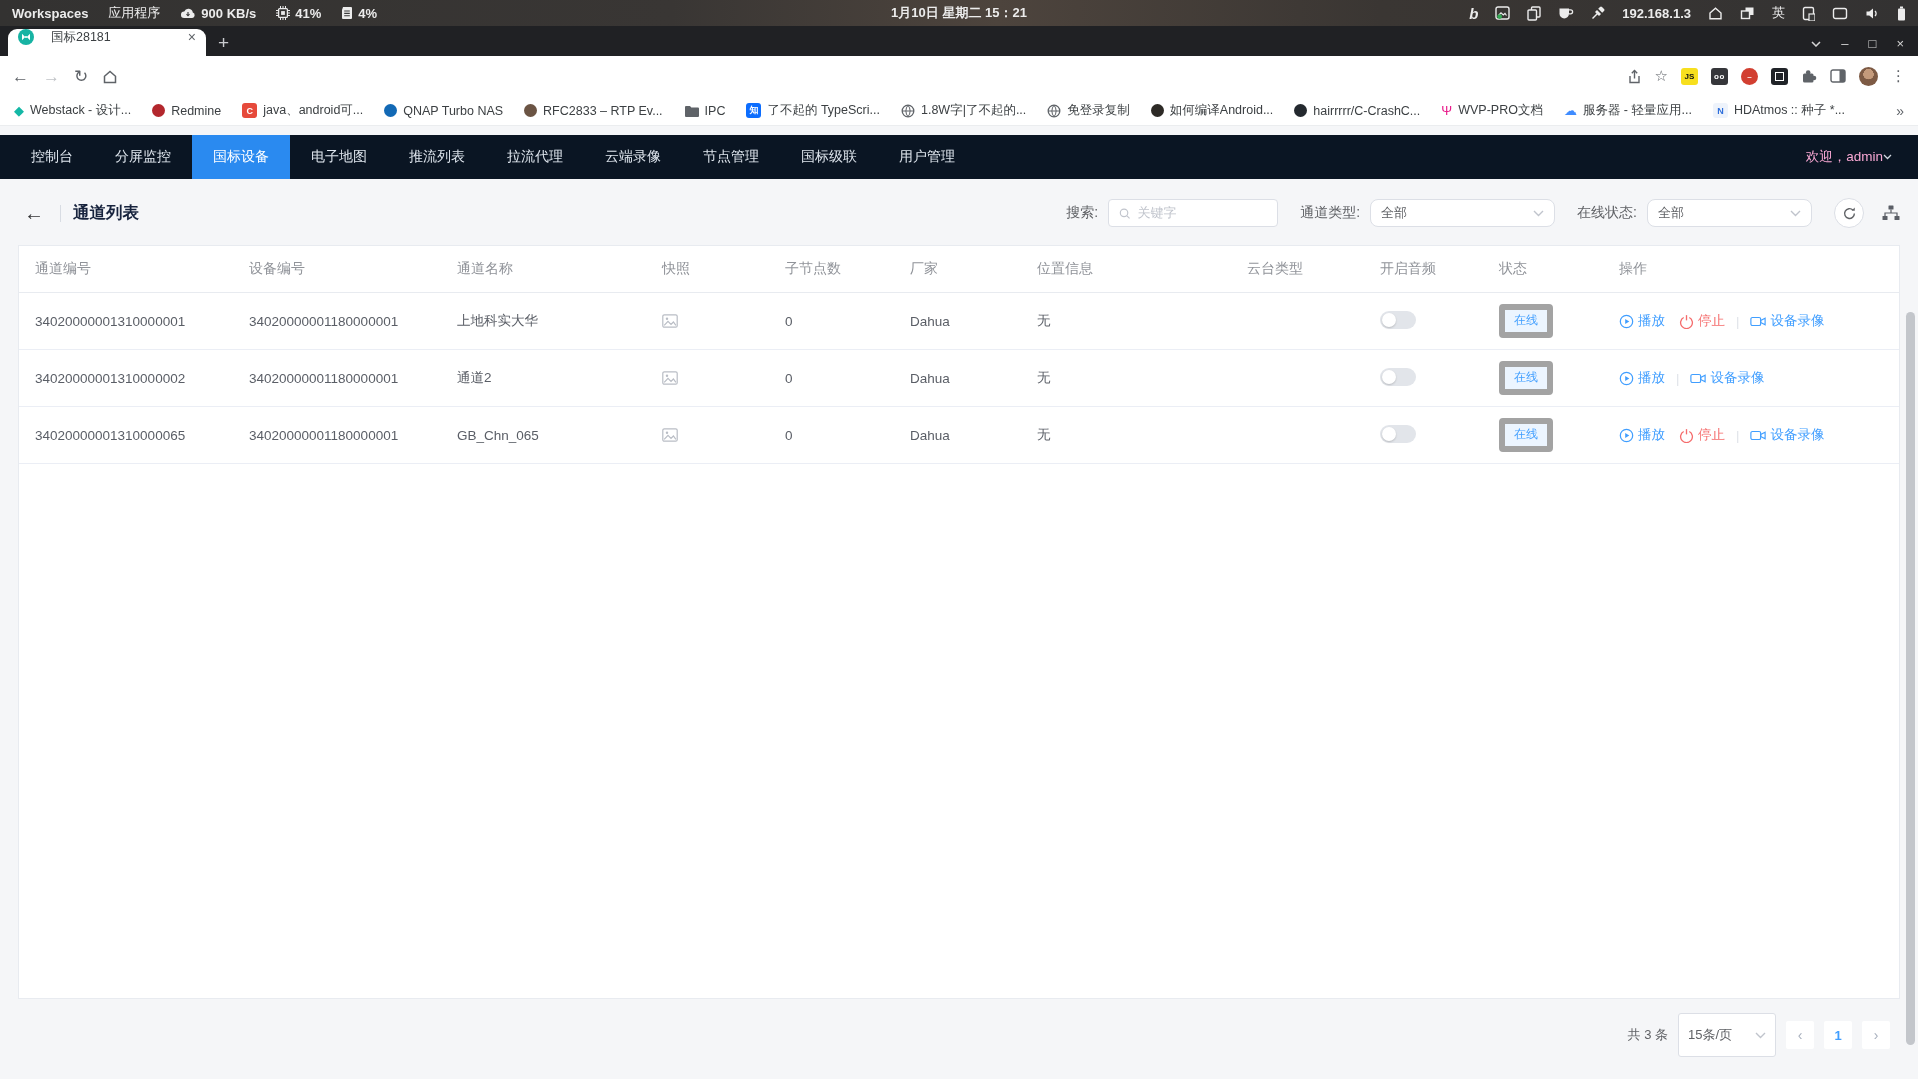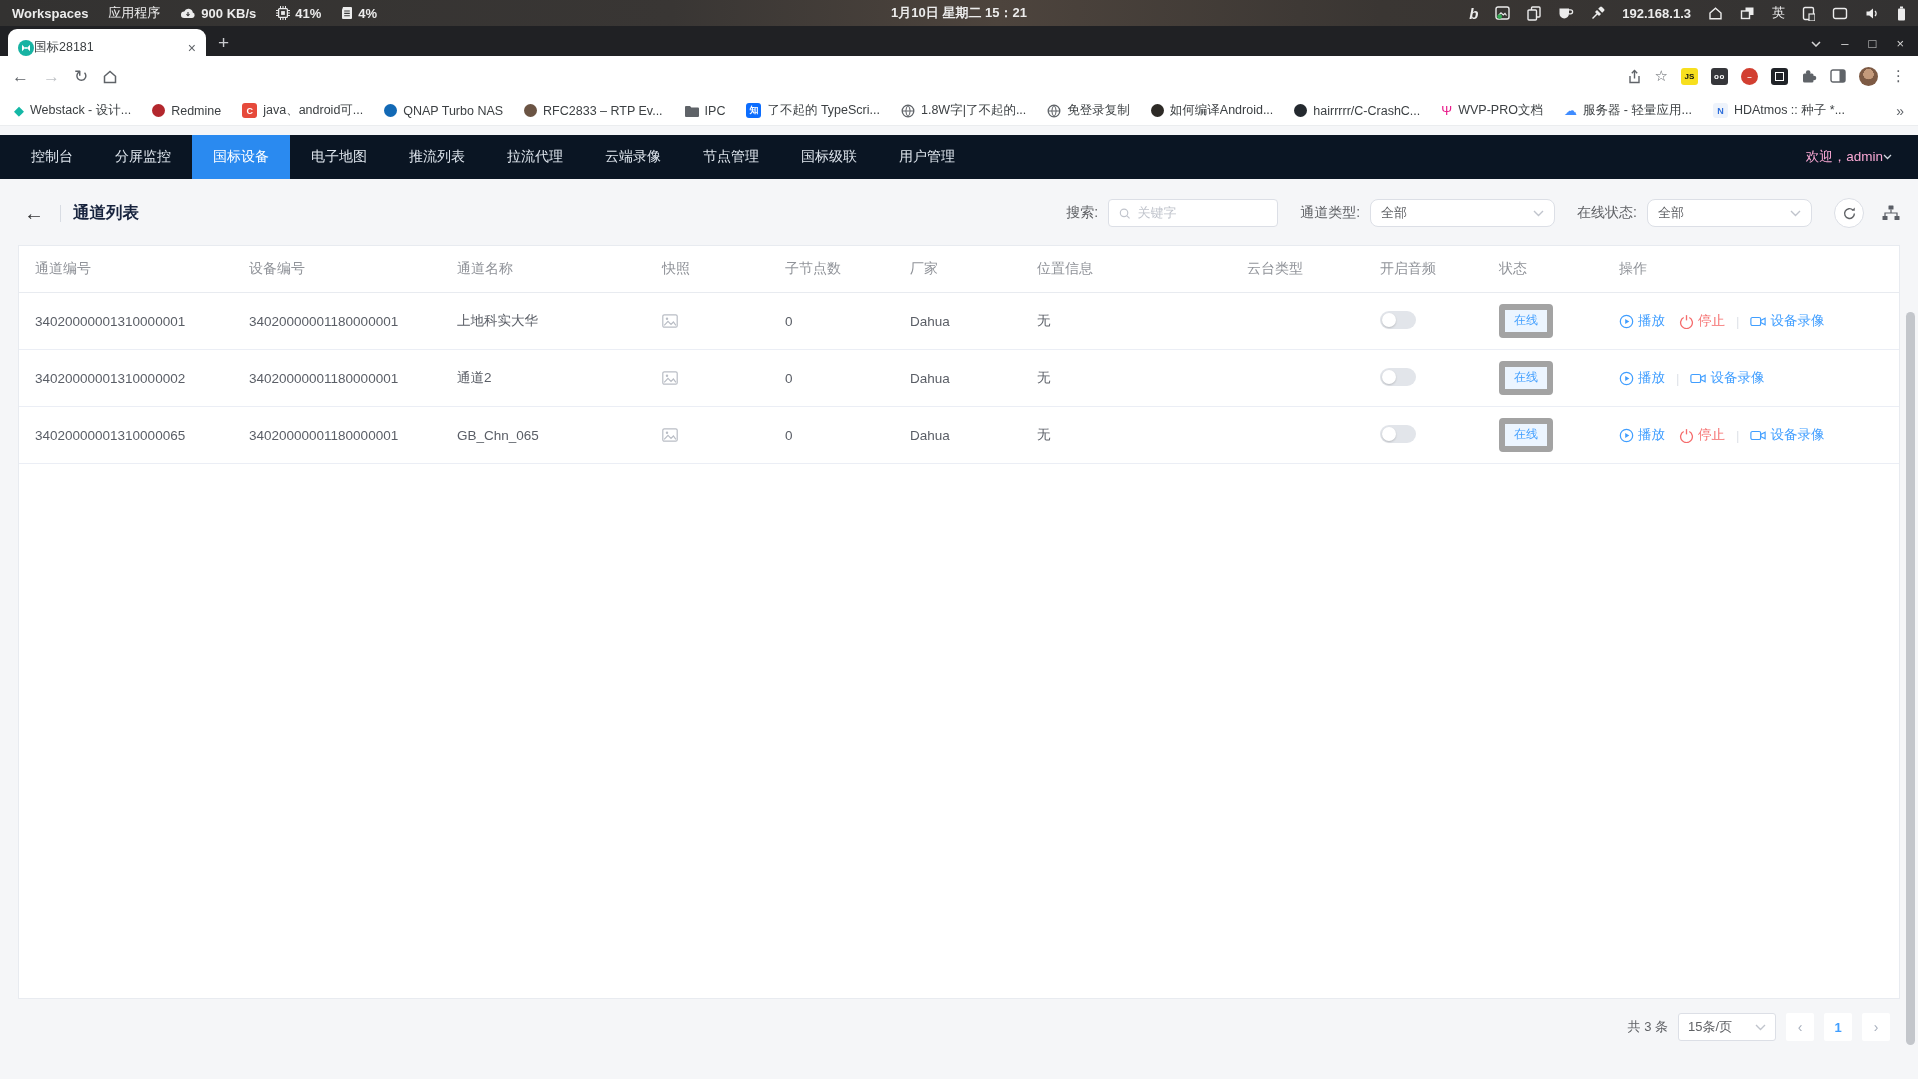--- a/index.html
+++ b/index.html
@@ -11,21 +11,21 @@
   .sys-left{display:flex;gap:20px;align-items:center;padding-left:12px}
   .sys-item{display:flex;align-items:center;gap:5px;white-space:nowrap}
   .sys-bold{font-weight:bold}
   .sys-center{position:absolute;left:50%;transform:translateX(-50%);font-weight:bold;font-size:13px;white-space:nowrap}
   .sys-right{margin-left:auto;display:flex;gap:17px;align-items:center;padding-right:12px}
   .sys-right .sys-item{gap:4px}
   .bing-b{font-weight:bold;font-size:15px;font-style:italic;line-height:1}
 
   
   .tabstrip{height:30px;flex:0 0 30px;background:#202124;display:flex;align-items:flex-end}
-  .tab{margin-left:8px;width:198px;height:27px;background:#fff;border-radius:9px 9px 0 0;display:flex;align-items:flex-end;gap:0;padding:0 10px;font-size:12.5px;color:#3c4043}
+  .tab{margin-left:8px;width:198px;height:27px;background:#fff;border-radius:9px 9px 0 0;display:flex;align-items:flex-start;gap:17px;padding:0 10px;font-size:12.5px;color:#3c4043}
   .tab-title{flex:1;overflow:hidden;white-space:nowrap}
   .tab-close{color:#5f6368;font-size:14px;cursor:pointer}
   .newtab{color:#c9cbce;font-size:19px;margin:0 0 4px 12px;cursor:pointer;line-height:1}
   .win-controls{margin-left:auto;display:flex;gap:20px;align-items:center;color:#d5d5d5;padding:0 14px 6px 0;font-size:13px}
   .win-controls span{cursor:pointer;line-height:1}
 
   
   .toolbar{height:40px;flex:0 0 40px;background:#fff;display:flex;align-items:center;padding:0 12px;gap:14px}
   .navg{font-size:17px;color:#5f6368;cursor:pointer;line-height:1}
   .navg.disabled{color:#c0c3c7}
@@ -81,21 +81,21 @@
   .switch{width:36px;height:18px;border-radius:10px;background:#e2e5ea;position:relative;display:inline-block;cursor:pointer}
   .switch::after{content:"";position:absolute;left:2px;top:2px;width:14px;height:14px;border-radius:50%;background:#fff;box-shadow:0 1px 2px rgba(0,0,0,.18)}
   .acts{display:flex;align-items:center}
   .act{display:flex;align-items:center;gap:4px;cursor:pointer;font-size:13.5px;white-space:nowrap}
   .act.blue{color:#409eff}.act.red{color:#f56c6c}
   .act + .act{margin-left:14px}
   .sep{color:#dfe3e8;margin:0 11px;font-size:13px}
 
   
   .pagination{display:flex;align-items:center;justify-content:flex-end;gap:10px;margin:14px 28px 15px;font-size:13px;color:#606266}
-  .psize{width:98px;height:28px;border:1px solid #dcdfe6;border-radius:3px;background:#fff;display:flex;align-items:center;justify-content:space-between;padding:0 9px;cursor:pointer}
+  .psize{width:98px;height:44px;border:1px solid #dcdfe6;border-radius:3px;background:#fff;display:flex;align-items:center;justify-content:space-between;padding:0 9px;cursor:pointer}
   .pbtn{min-width:28px;height:28px;background:#fff;border-radius:2px;display:flex;align-items:center;justify-content:center;color:#a7afbd;font-size:14px;cursor:pointer}
   .pbtn.cur{color:#409eff;font-weight:bold;font-size:13px}
 
   .scroll-thumb{position:absolute;right:3px;top:312px;width:9px;height:733px;background:#c3c6cb;border-radius:5px}
   svg{display:block}
 </style>
 </head>
 <body>
 
 <div class="screen">

